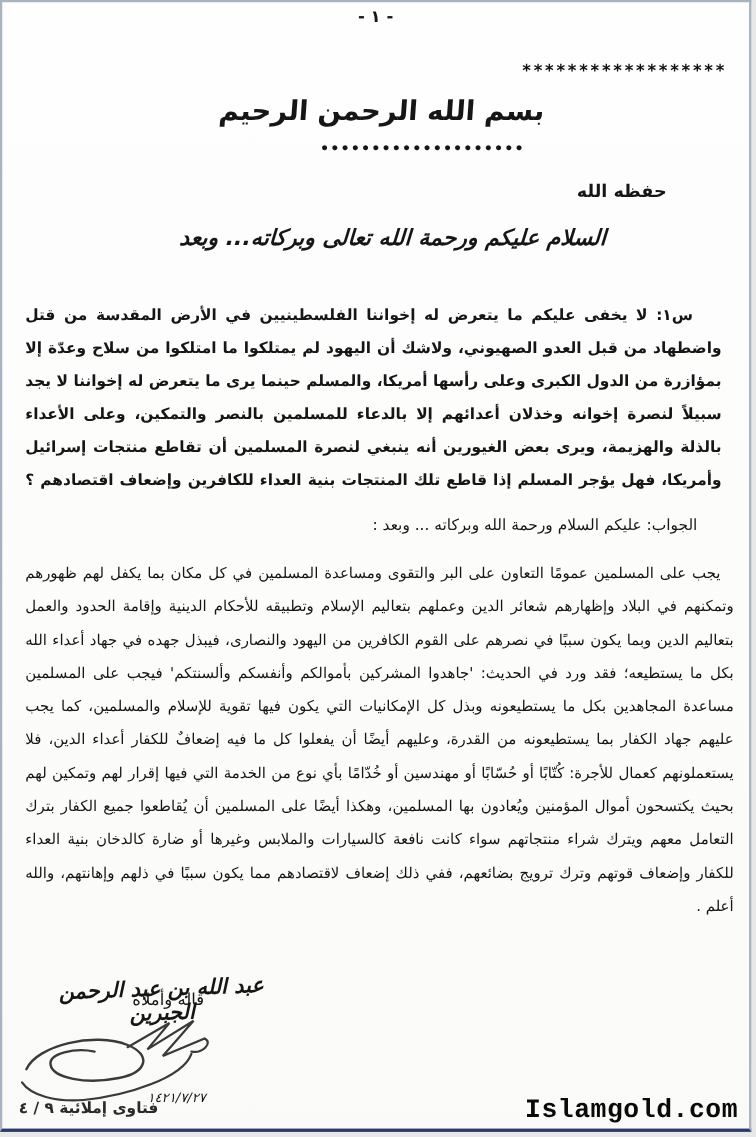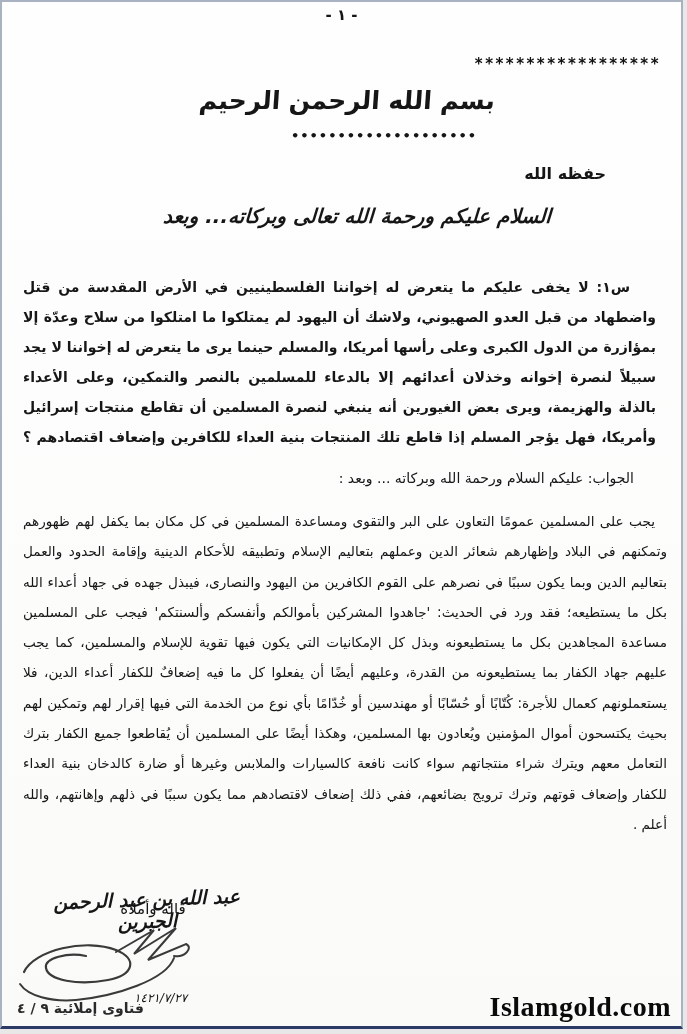--- a/index.html
+++ b/index.html
@@ -92,22 +92,22 @@
     top: 989px; left: 132px;
     direction: rtl; font-size: 12px; font-weight: 500;
     font-style: italic;
   }
   .footer-ref {
     bottom: 10px; left: 15px;
     direction: rtl; font-size: 14px; font-weight: bold; color: #2a2a2a;
   }
   .watermark {
     bottom: 3px; right: 10px;
-    font-family: Liberation Serif, serif;
-    font-weight: bold; font-size: 28px; color: #0a0a0a;
+    font-family: Liberation Mono, monospace;
+    font-weight: bold; font-size: 24px; color: #0a0a0a;
     letter-spacing: 0.5px;
   }
 </style>
 </head>
 <body>
 
 <div class="page">
 
   <div class="abs page-number">- ١ -</div>
 

